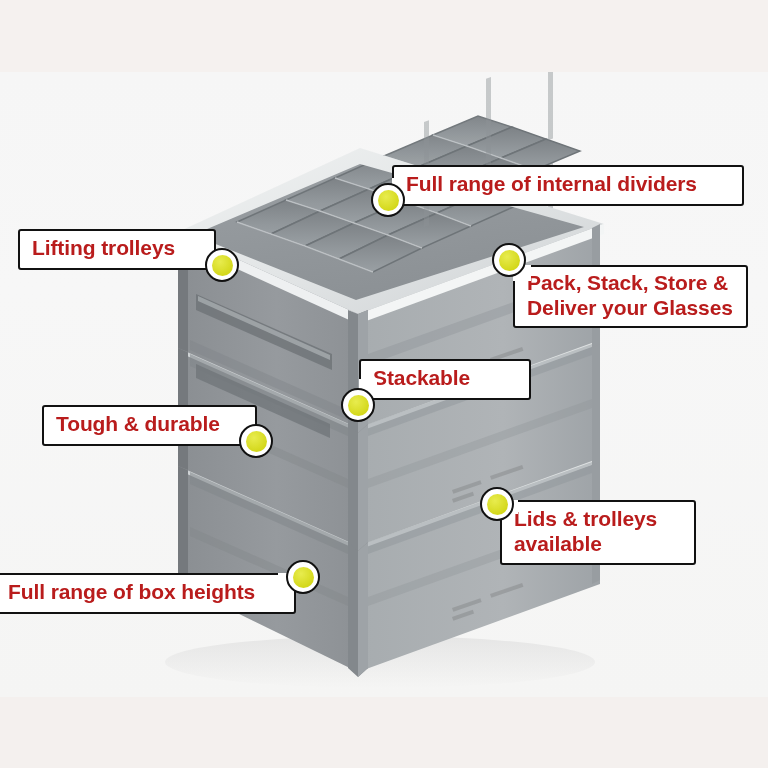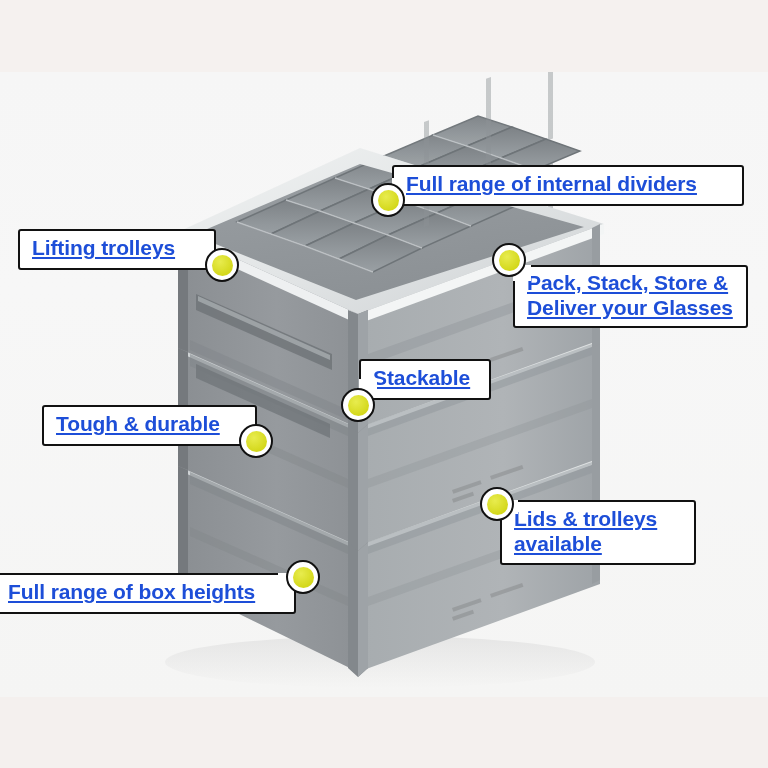--- a/index.html
+++ b/index.html
@@ -21,28 +21,27 @@
   .photo svg{display:block;width:768px;height:625px;}
 
   
   .callout{position:absolute;}
   .cbox{
     position:absolute;
     background:#ffffff;
     border:2.5px solid #111111;
     border-radius:3px;
     padding:5px 12px 7px 12px;
-    color:#1d4ed8;
+    color:#b91c1c;
     font-weight:700;
     font-size:21px;
     line-height:1.17;
     letter-spacing:-0.1px;
     white-space:pre-line;
     box-sizing:border-box;
-    text-decoration:underline;
   }
   .cbox.two{padding:4px 12px 6px 12px;}
   .dot{
     position:absolute;
     width:34px;height:34px;
     border-radius:50%;
     background:#ffffff;
     border:2.5px solid #111111;
     box-sizing:border-box;
     display:flex;align-items:center;justify-content:center;
@@ -256,21 +255,21 @@
   <div class="callout">
     <div class="cbox two" style="left:513px;top:265px;width:235px;">Pack, Stack, Store &amp;
 Deliver your Glasses</div>
     <div class="notch" style="left:513px;top:265px;width:18px;height:16px;"></div>
     <div class="dot" style="left:492px;top:243px;">
         <i></i>
       </div>
   </div>
 
   <div class="callout">
-    <div class="cbox" style="left:359px;top:359px;width:132px;">Stackable</div>
+    <div class="cbox" style="left:359px;top:359px;width:172px;">Stackable</div>
     <div class="notch" style="left:359px;top:379px;width:18px;height:16px;"></div>
     <div class="dot" style="left:341px;top:388px;">
         <i></i>
       </div>
   </div>
 
   <div class="callout">
     <div class="cbox" style="left:42px;top:405px;width:215px;">Tough &amp; durable</div>
     <div class="notch" style="left:231px;top:428px;width:20px;height:16px;"></div>
     <div class="dot" style="left:239px;top:424px;">

